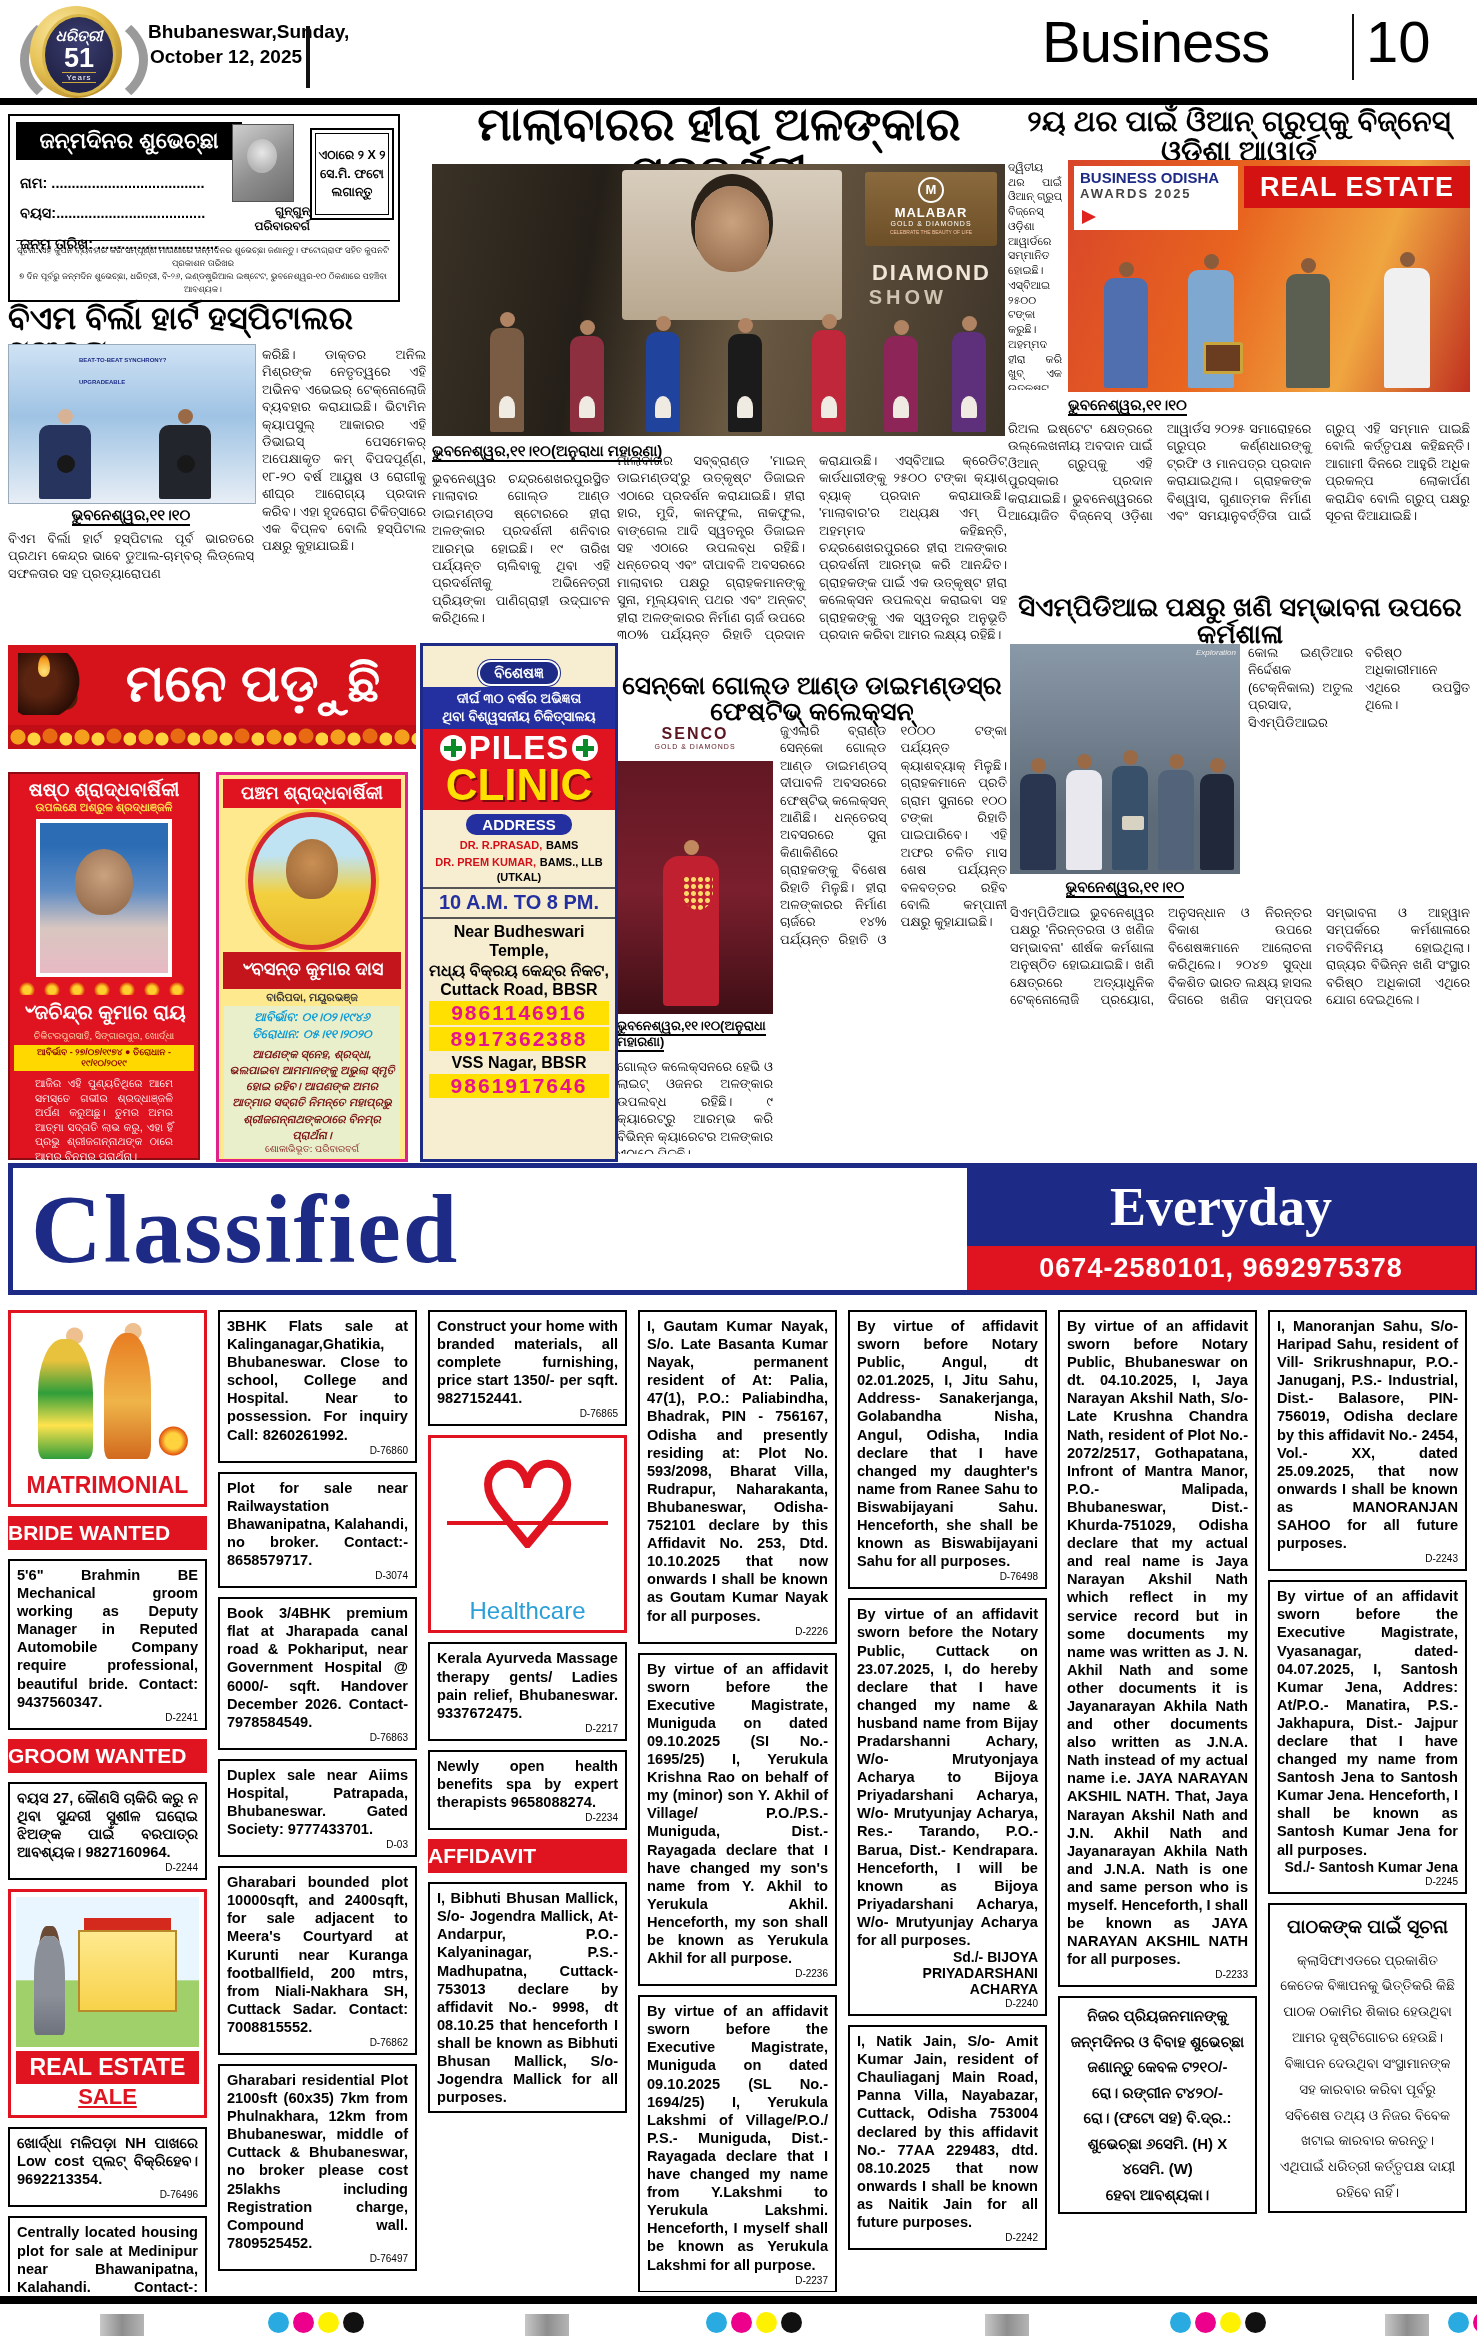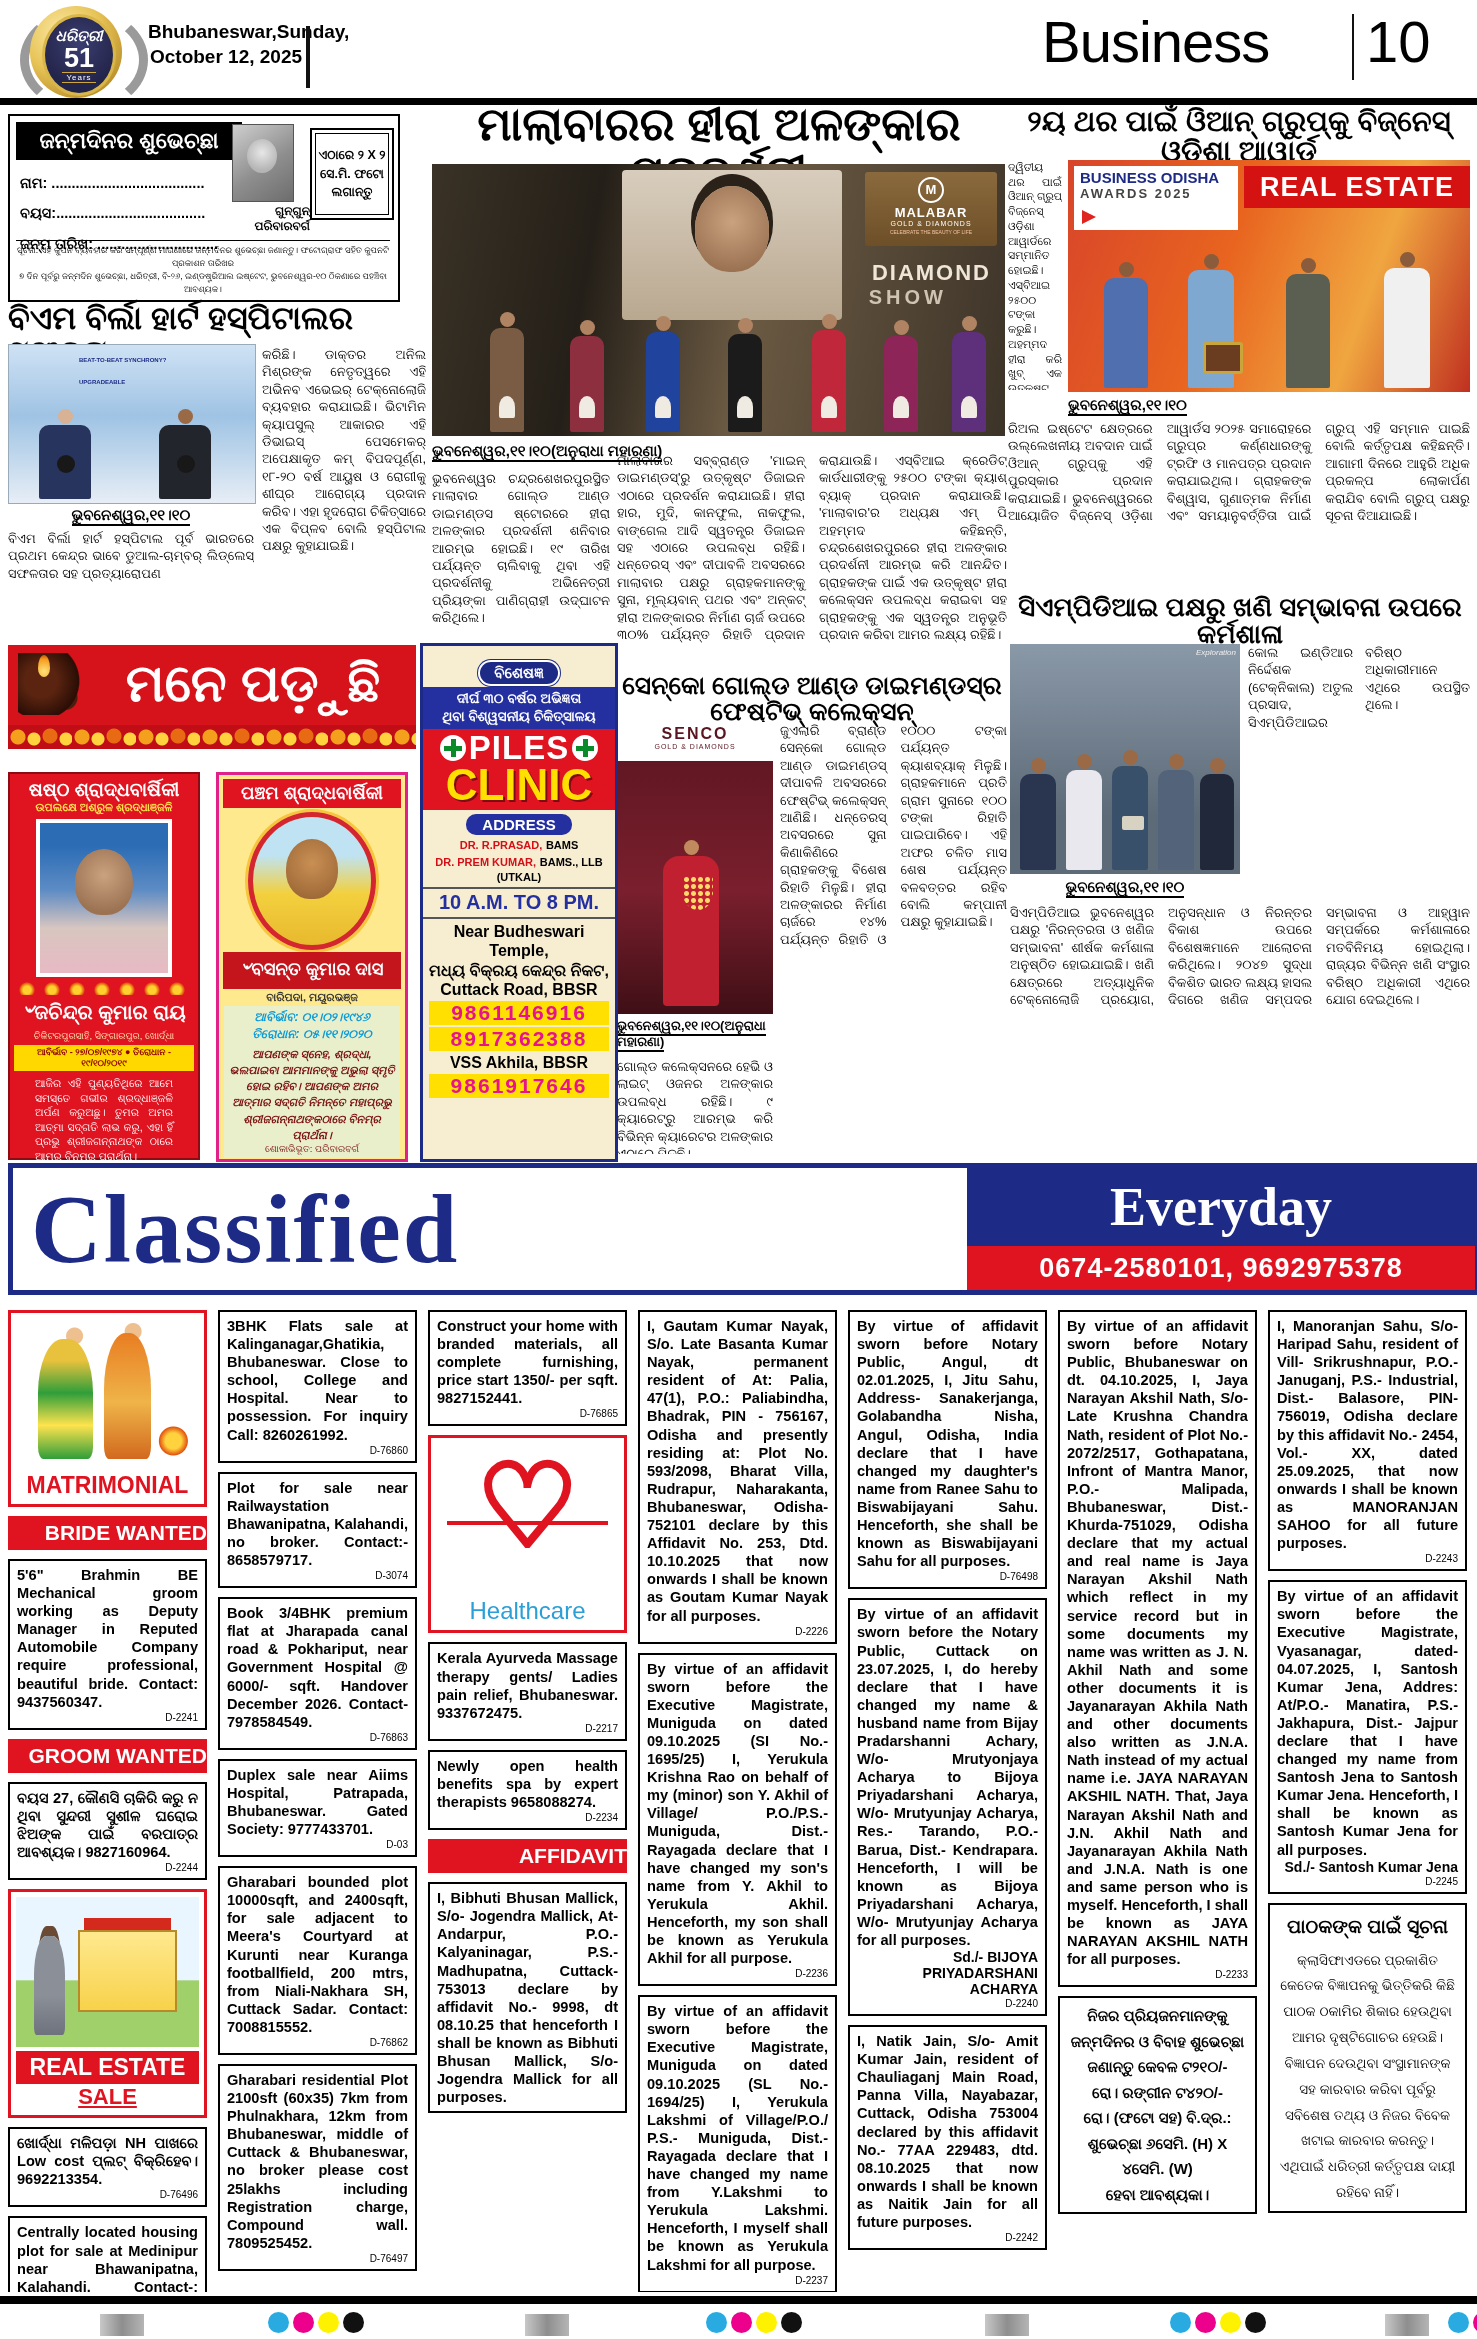--- a/index.html
+++ b/index.html
@@ -119,21 +119,21 @@
   .cban-everyday{flex:1;display:flex;align-items:center;justify-content:center;color:#fff;
       font-family:"Liberation Serif","DejaVu Serif",serif;font-weight:bold;font-size:54px;}
   .cban-phone{height:44px;background:#e01321;color:#fff;display:flex;align-items:center;justify-content:center;
       font-size:27px;font-weight:bold;letter-spacing:1px;}
   
   .ccol{position:absolute;top:1310px;width:199px;height:982px;overflow:hidden;}
   .cbox{border:2px solid #000;padding:5px 7px;margin-bottom:9px;background:#fff;}
   .ctext{font-size:14.6px;font-weight:bold;line-height:1.24;text-align:justify;}
   .csd{font-size:14px;font-weight:bold;text-align:right;}
   .cref{font-size:10px;text-align:right;margin-top:1px;}
-  .chead{background:#e01321;color:#fff;text-align:right;font-size:21px;font-weight:bold;padding:5px 0;margin-bottom:9px;}
+  .chead{background:#e01321;color:#fff;text-align:left;font-size:21px;font-weight:bold;padding:5px 0;margin-bottom:9px;}
   .artbox{border:3px solid #e01321;padding:5px;margin-bottom:9px;text-align:center;background:#fff;}
   .artwork{position:relative;height:150px;margin-bottom:4px;background:#fff;overflow:hidden;}
   .artwork.matrimonial{background:
       radial-gradient(circle at 32% 12%,#eec090 8px,transparent 9px),
       radial-gradient(circle at 64% 9%,#eec090 8px,transparent 9px),
       radial-gradient(circle at 86% 82%,#ffd23e 8px,#e25510 14px,transparent 15px);}
   .artwork.matrimonial::before{content:"";position:absolute;left:12%;top:14%;width:30%;height:80%;
       background:linear-gradient(180deg,#e8c23d 18%,#2f9e3a 45%,#ffe34d 72%,#2f9e3a);border-radius:45% 45% 10% 10%;}
   .artwork.matrimonial::after{content:"";position:absolute;left:48%;top:10%;width:26%;height:84%;
       background:linear-gradient(180deg,#e87d22,#efb449 55%,#d2691e);border-radius:45% 45% 10% 10%;}
@@ -422,21 +422,21 @@
     <div class="p-doc"><span style="color:#d40f18;">DR. R.PRASAD,</span> <span>BAMS</span></div>
     <div class="p-doc"><span style="color:#d40f18;">DR. PREM KUMAR,</span> <span>BAMS., LLB (UTKAL)</span></div>
     <div class="p-hours">10 A.M. TO 8 PM.</div>
     <div class="p-loc">
       <div>Near Budheswari Temple,</div>
       <div>ମଧ୍ୟ ବିକ୍ରୟ କେନ୍ଦ୍ର ନିକଟ,</div>
       <div>Cuttack Road, BBSR</div>
     </div>
     <div class="p-phone">9861146916</div>
     <div class="p-phone">8917362388</div>
-    <div class="p-loc" style="border-top:none;margin-top:2px;padding-top:0;">VSS Akhila, BBSR</div>
+    <div class="p-loc" style="border-top:none;margin-top:2px;padding-top:0;">VSS Nagar, BBSR</div>
     <div class="p-phone">9861917646</div>
   </div>
 
   <div class="abs cban">
     <div class="cban-word">Classified</div>
     <div class="cban-right">
       <div class="cban-everyday">Everyday</div>
       <div class="cban-phone">0674-2580101, 9692975378</div>
     </div>
   </div>

